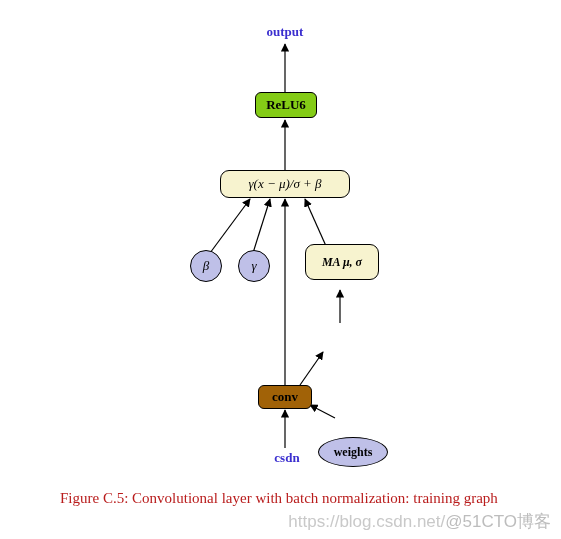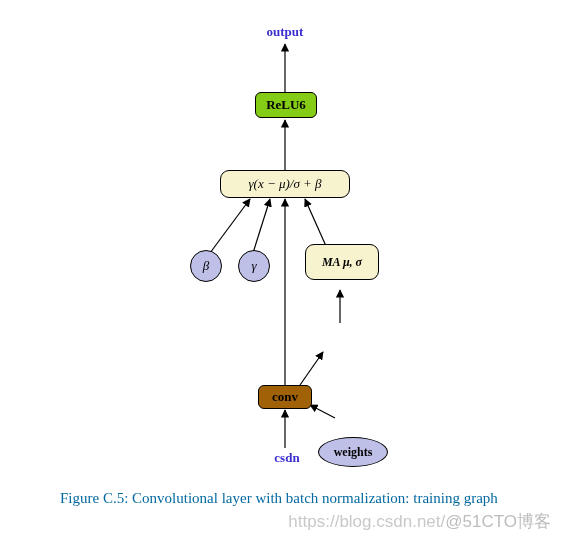--- a/index.html
+++ b/index.html
@@ -42,21 +42,21 @@
   .bold   { font-weight: bold; }
   .serif-ital { font-style: italic; font-family: "Times New Roman", serif; }
   svg.arrows { position:absolute; top:0; left:0; width:561px; height:539px; pointer-events:none; }
   .caption {
     position: absolute;
     left: 60px;
     top: 488px;
     width: 440px;
     font-size: 15px;
     line-height: 1.35;
-    color: #0369a1;
+    color: #b91c1c;
     font-family: Liberation Serif, serif;
   }
   .watermark {
     position: absolute;
     right: 10px;
     bottom: 6px;
     font-size: 17px;
     color: #c9c9c9;
     font-family: Arial, sans-serif;
   }

